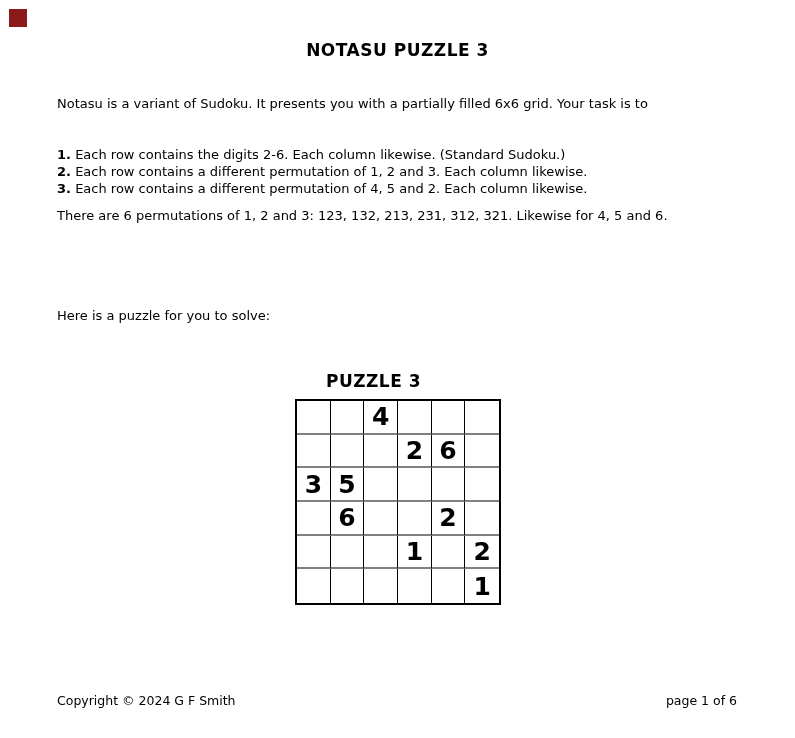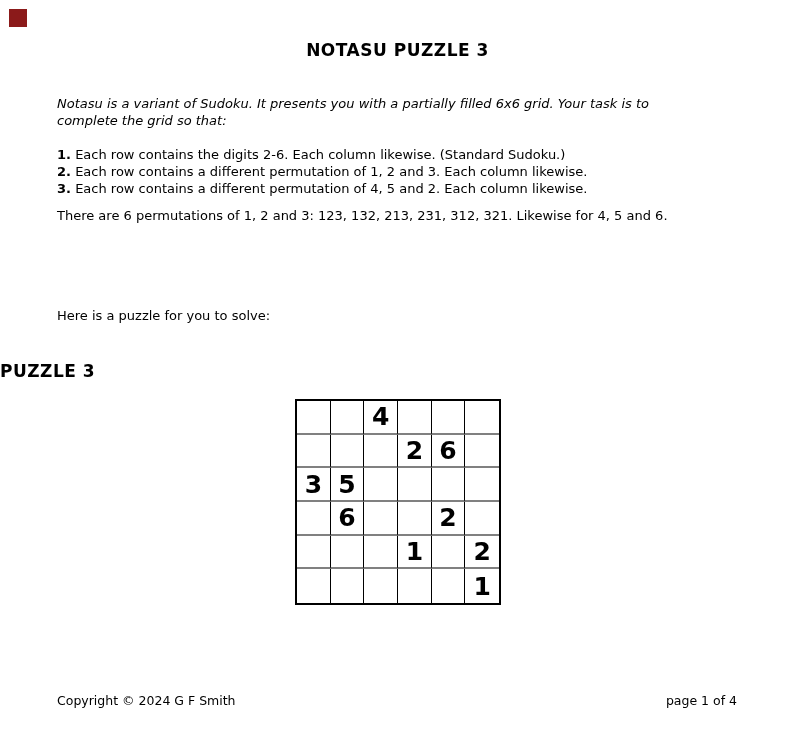--- a/index.html
+++ b/index.html
@@ -26,31 +26,32 @@
   .page-title {
     position: absolute;
     left: 0; top: 42px;
     width: 795px;
     text-align: center;
     font-weight: bold;
     font-size: 17px;
     letter-spacing: 0.5px;
   }
 
-  .intro    { position: absolute; left: 57px; top: 95px; font-style: italic;  }
+  .intro    { position: absolute; left: 57px; top: 95px;  }
   .rules    { position: absolute; left: 57px; top: 146px; }
   .rule-line b { font-weight: bold; }
   .perm-note    { position: absolute; left: 57px; top: 207px; }
   .single-note  { position: absolute; left: 57px; top: 240px; }
   .solve-prompt { position: absolute; left: 57px; top: 307px; }
 
   .puzzle-heading {
     position: absolute;
-    left: 0; top: 363px;
+    left: 0; top: 373px;
     width: 747px;
+    text-align: center;
     font-weight: bold;
     font-size: 17px;
     letter-spacing: 0.5px;
   }
 
   .puzzle-grid {
     position: absolute;
     left: 295px; top: 399px;
     width: 206px; height: 206px;
     border: 2px solid #000000;
@@ -79,21 +80,20 @@
 <body>
 
 <div class="sheet">
 
   <div class="corner-marker" style="background: rgb(139, 26, 26);"></div>
 
   <div class="page-title">NOTASU PUZZLE 3</div>
 
   <div class="intro">
     <div>Notasu is a variant of Sudoku. It presents you with a partially filled 6x6 grid. Your task is to</div>
-    <div>complete the grid so that:</div>
   </div>
 
   <div class="rules">
   <div class="rule-line"><b>1.</b> <span>Each row contains the digits 2-6. Each column likewise. (Standard Sudoku.)</span></div>
 
   <div class="rule-line"><b>2.</b> <span>Each row contains a different permutation of 1, 2 and 3. Each column likewise.</span></div>
 
   <div class="rule-line"><b>3.</b> <span>Each row contains a different permutation of 4, 5 and 2. Each column likewise.</span></div>
 </div>
 
@@ -137,15 +137,15 @@
       <div class="cell">2</div>
       <div class="cell"></div>
       <div class="cell"></div>
       <div class="cell"></div>
       <div class="cell"></div>
       <div class="cell"></div>
       <div class="cell">1</div>
     </div>
 
   <div class="footer-left">Copyright © 2024 G F Smith</div>
-  <div class="footer-right">page 1 of 4</div>
+  <div class="footer-right">page 1 of 6</div>
 
 </div>
 
 </body></html>

